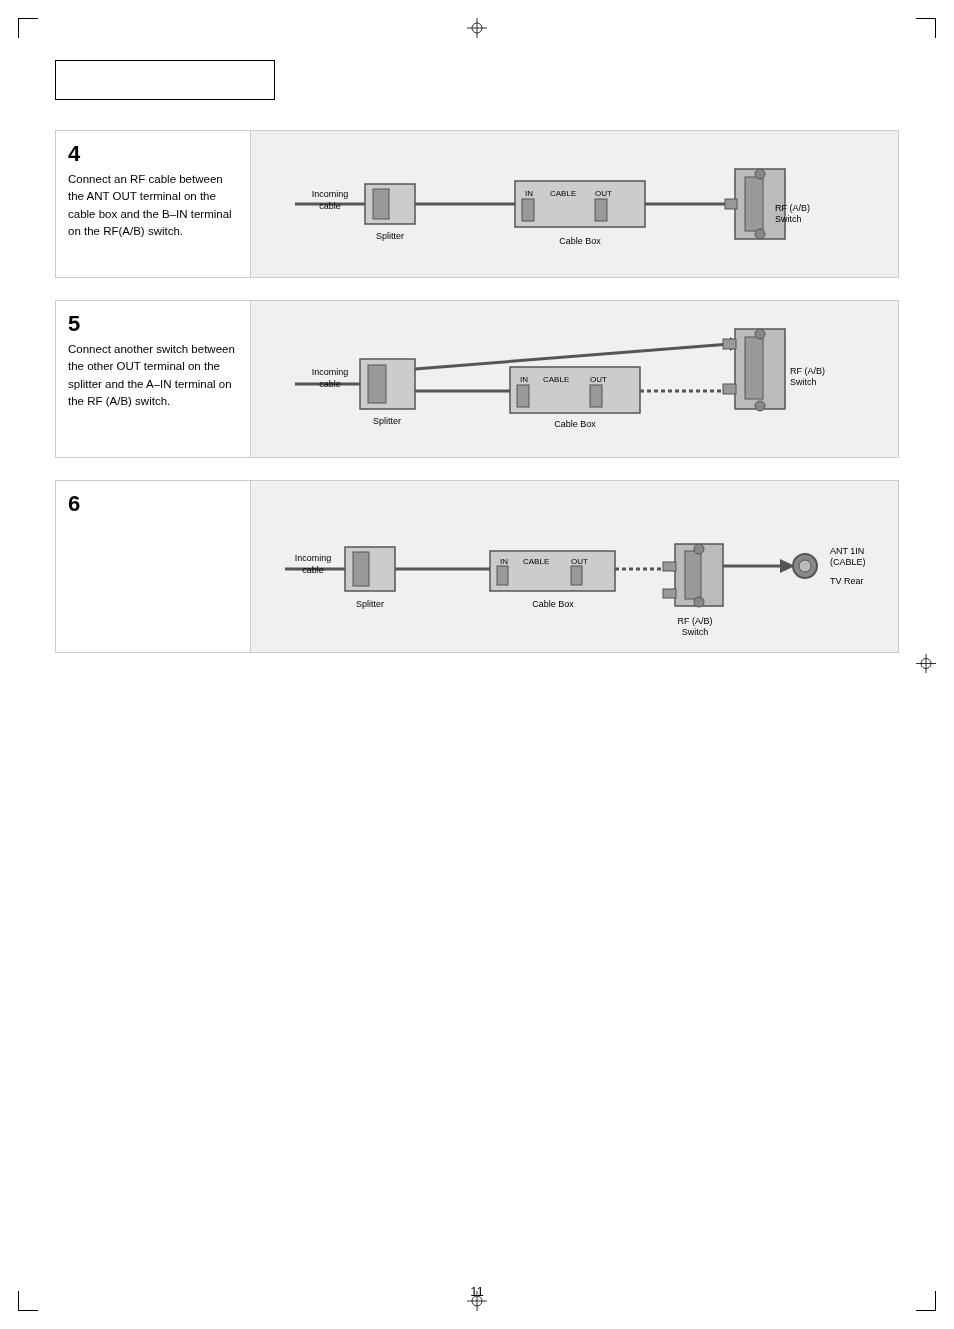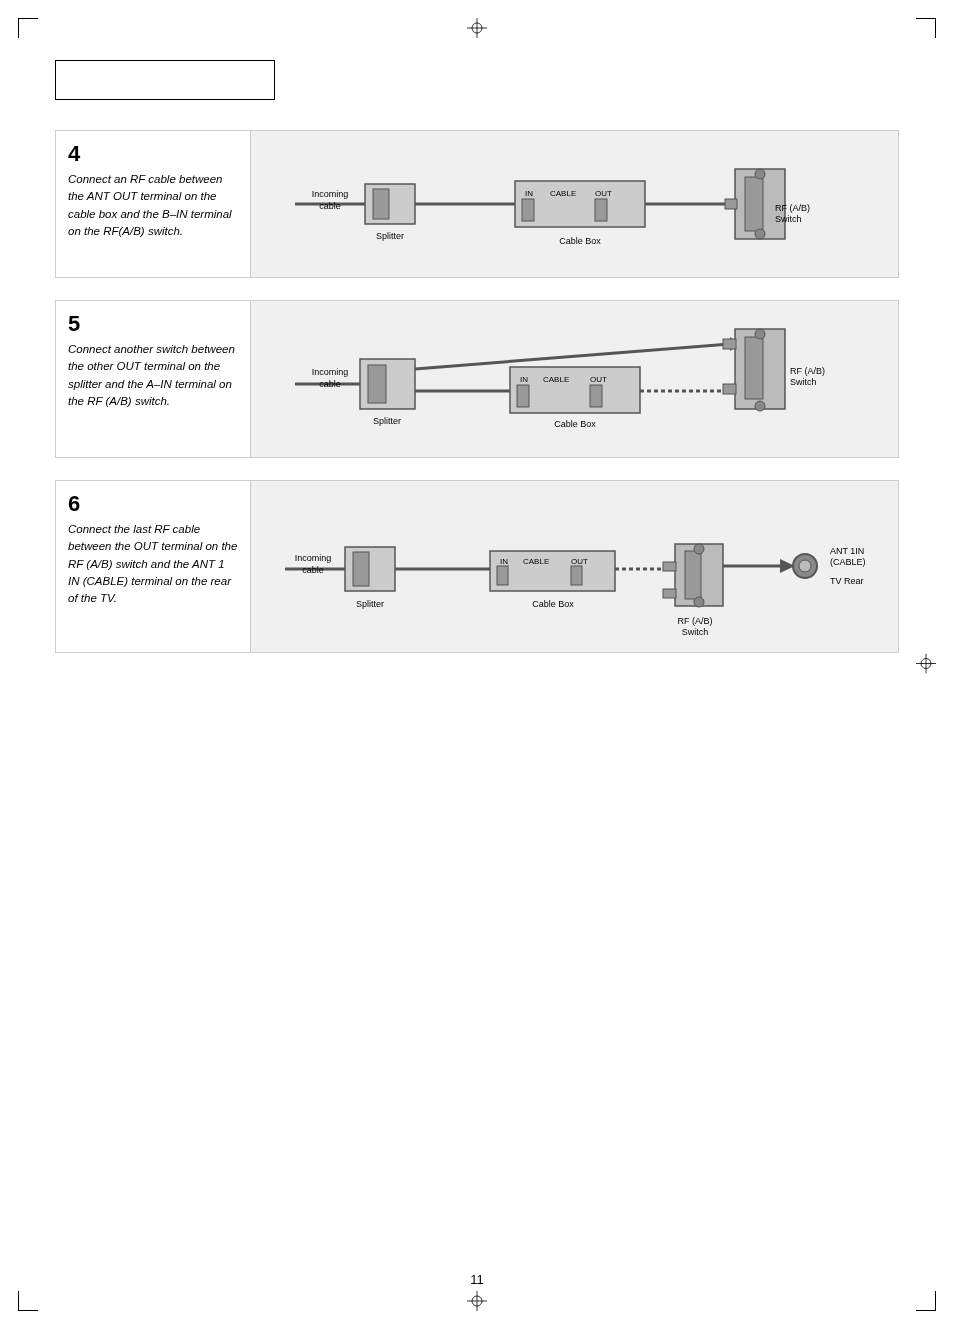--- a/index.html
+++ b/index.html
@@ -32,21 +32,21 @@
       left: 50%;
       transform: translateX(-50%);
     }
     .crosshair-top { top: 18px; }
     .crosshair-bottom { bottom: 18px; }
     .crosshair-top svg, .crosshair-bottom svg { display: block; }
 
     
     .page-number {
       position: absolute;
-      bottom: 42px;
+      bottom: 30px;
       left: 50%;
       transform: translateX(-50%);
       font-size: 13px;
     }
 
     
     .top-rect {
       position: absolute;
       top: 60px;
       left: 55px;
@@ -84,21 +84,20 @@
     .step-number {
       font-size: 22px;
       font-weight: bold;
       display: block;
       margin-bottom: 4px;
     }
 
     .step-description {
       font-size: 11.5px;
       line-height: 1.5;
-      font-style: italic;
     }
 
     .step-diagram {
       flex: 1;
       padding: 8px 10px;
       display: flex;
       align-items: center;
       justify-content: center;
       background: #f0f0f0;
       position: relative;
@@ -227,21 +226,20 @@
         <rect x="438" y="75" width="13" height="10" fill="#999" stroke="#555" stroke-width="1"></rect>
         <text x="505" y="65" font-size="9" text-anchor="start" fill="#000">RF (A/B)</text>
         <text x="505" y="76" font-size="9" text-anchor="start" fill="#000">Switch</text>
       </svg>
     </div>
   </div>
 
   <div class="step-section">
     <div class="step-text">
       <span class="step-number">6</span>
-      <span class="step-description">Connect the last RF cable between the OUT terminal on the RF (A/B) switch and the ANT 1 IN (CABLE) terminal on the rear of the TV.</span>
     </div>
     <div class="step-diagram">
       <svg viewBox="0 0 600 155" width="600" height="155">
 
         <line x1="10" y1="80" x2="70" y2="80" stroke="#555" stroke-width="3"></line>
         <text x="38" y="72" font-size="9" text-anchor="middle" fill="#000">Incoming</text>
         <text x="38" y="84" font-size="9" text-anchor="middle" fill="#000">cable</text>
 
         <rect x="70" y="58" width="50" height="44" fill="#ccc" stroke="#555" stroke-width="1.5"></rect>
         <rect x="78" y="63" width="16" height="34" fill="#999" stroke="#555" stroke-width="1"></rect>

